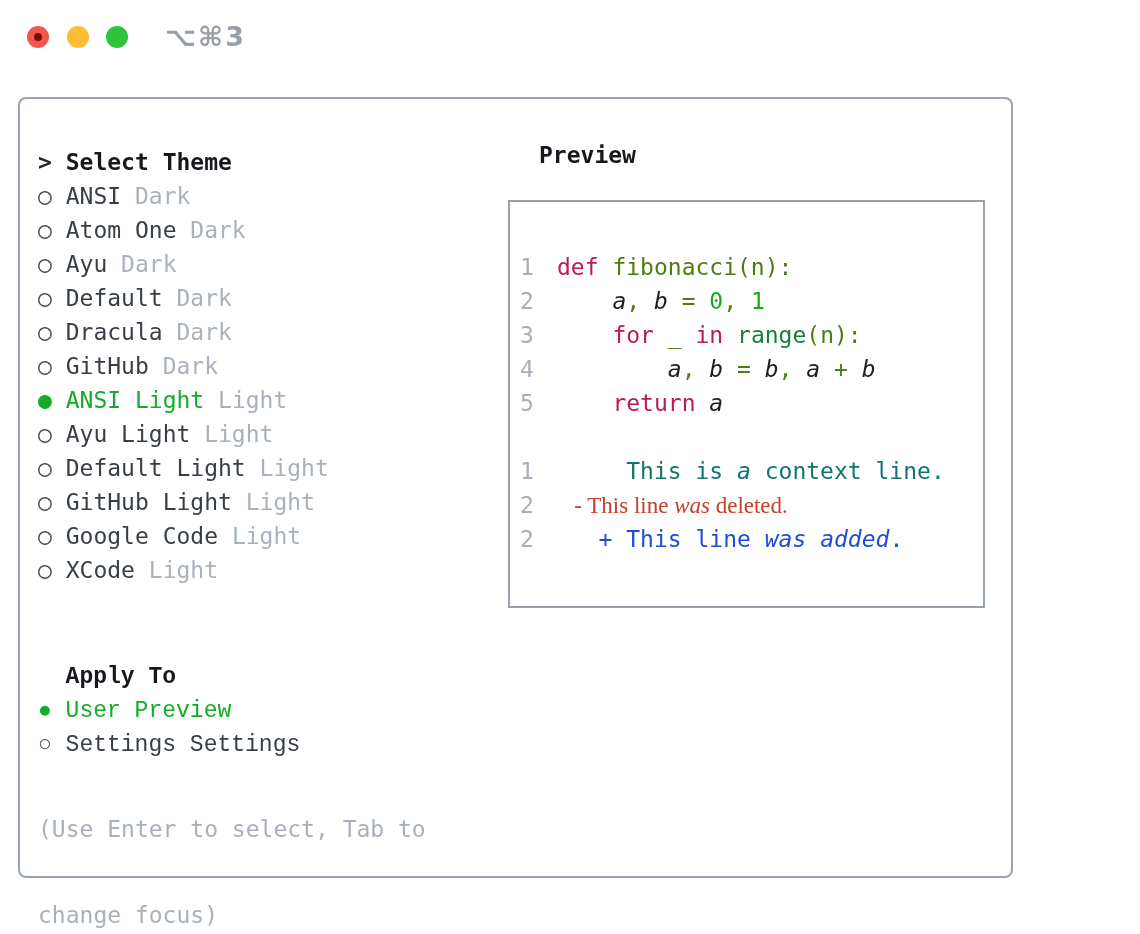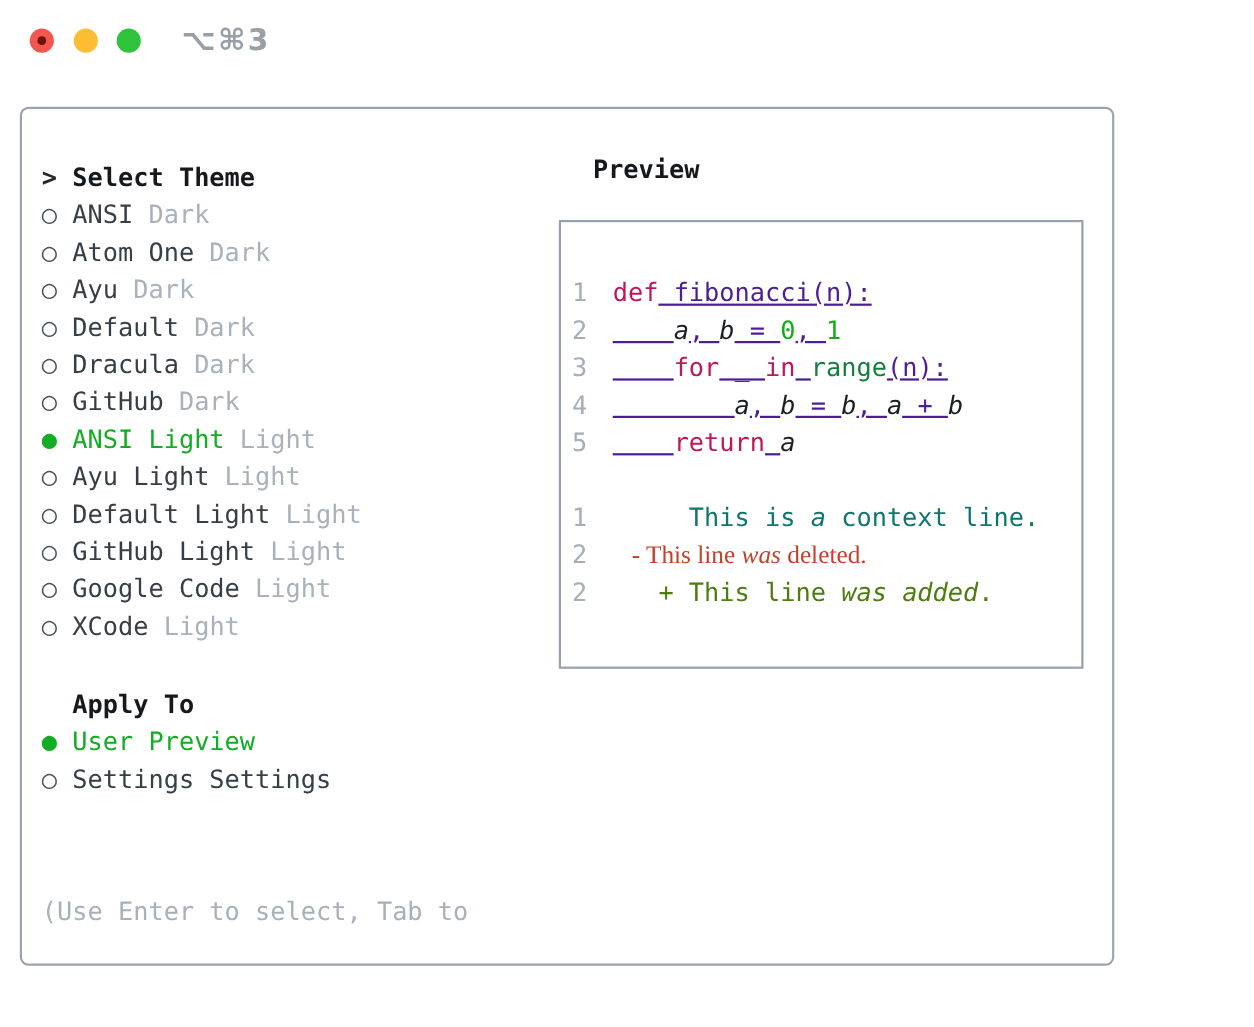--- a/index.html
+++ b/index.html
@@ -14,62 +14,63 @@
   .title-shortcut{position:absolute;left:165px;top:22px;height:30px;line-height:30px;
           font-family:"DejaVu Sans","Liberation Sans",sans-serif;font-weight:600;font-size:27px;color:#999fa7;letter-spacing:2px;}
   
   .main-panel{position:absolute;left:18px;top:97px;width:995px;height:781px;box-sizing:border-box;
           border:2px solid #9ba4ae;border-radius:8px;background:#fff;}
   .preview-box{position:absolute;left:508px;top:200px;width:477px;height:408px;box-sizing:border-box;
           border:2px solid #98a1ab;background:#fff;}
   
   .block{position:absolute;white-space:pre;}
   #theme-list{left:38px;top:145px;}
-  #apply-block{left:38px;top:624px;}
+  #apply-block{left:38px;top:660px;font-family:Liberation Mono, monospace;}
   #hint-block{left:38px;top:760px;color:#a8b0ba;}
   #preview-title{left:500px;top:138px;margin-left:39px;}
   #code-block{left:520px;top:250px;}
   #diff-block{left:520px;top:454px;}
   .row,.cl{height:34px;line-height:34px;white-space:pre;}
   .hdr{font-weight:bold;color:#15181c;}
   .prompt{font-weight:bold;color:#23272c;}
   .name{color:#373e45;}
   .tag{color:#a9b1bb;}
   .sel{color:#12ad24;}
   .marker{color:#4a525a;}
   
   .ln{display:inline-block;width:37px;color:#a6aeb8;}
   .c-kw{color:#be185d;}
   .c-fn{color:#15803d;}
   .c-n{color:#12ad12;}
-  .c-fg{color:#4c1d95;text-decoration:underline;}
+  .c-fg{color:#4d7c0f;}
   .c-v{color:#1b1f23;font-style:italic;}
   .c-ctx{color:#0f766e;}
   .c-del{color:#c4402a;font-family:Liberation Serif, serif;}
-  .c-add{color:#4d7c0f;}
+  .c-add{color:#1d4ed8;}
   .it{font-style:italic;}
 </style>
 </head>
 <body>
 
 <div class="screen">
 
   <div class="dot dot-red"></div>
   <div class="dot dot-yellow"></div>
   <div class="dot dot-green"></div>
   <div class="title-shortcut">⌥⌘3</div>
 
   <div class="main-panel"></div>
 
   <div class="block" id="theme-list"><div class="row"><span class="prompt">&gt; </span><span class="hdr">Select Theme</span></div><div class="row"><span class="marker">○ </span><span class="name">ANSI</span><span class="tag"> Dark</span></div><div class="row"><span class="marker">○ </span><span class="name">Atom One</span><span class="tag"> Dark</span></div><div class="row"><span class="marker">○ </span><span class="name">Ayu</span><span class="tag"> Dark</span></div><div class="row"><span class="marker">○ </span><span class="name">Default</span><span class="tag"> Dark</span></div><div class="row"><span class="marker">○ </span><span class="name">Dracula</span><span class="tag"> Dark</span></div><div class="row"><span class="marker">○ </span><span class="name">GitHub</span><span class="tag"> Dark</span></div><div class="row"><span class="sel">● </span><span class="sel">ANSI Light</span><span class="tag"> Light</span></div><div class="row"><span class="marker">○ </span><span class="name">Ayu Light</span><span class="tag"> Light</span></div><div class="row"><span class="marker">○ </span><span class="name">Default Light</span><span class="tag"> Light</span></div><div class="row"><span class="marker">○ </span><span class="name">GitHub Light</span><span class="tag"> Light</span></div><div class="row"><span class="marker">○ </span><span class="name">Google Code</span><span class="tag"> Light</span></div><div class="row"><span class="marker">○ </span><span class="name">XCode</span><span class="tag"> Light</span></div></div>
 
   <div class="block" id="apply-block"><div class="row"><span class="hdr">  Apply To</span></div><div class="row"><span class="sel">● </span><span class="sel">User Preview</span></div><div class="row"><span class="marker">○ </span><span class="name">Settings Settings</span></div></div>
 
   <div class="block" id="hint-block">
     <div class="row">(Use Enter to select, Tab to</div>
+    <div class="row">change focus)</div>
   </div>
 
   <div class="block row hdr" id="preview-title">Preview</div>
 
   <div class="preview-box"></div>
 
   <div class="block" id="code-block"><div class="cl"><span class="ln">1</span><span class="c-kw">def</span><span class="c-fg"> fibonacci(n):</span></div><div class="cl"><span class="ln">2</span><span class="c-fg">    </span><span class="c-v">a</span><span class="c-fg">, </span><span class="c-v">b</span><span class="c-fg"> = </span><span class="c-n">0</span><span class="c-fg">, </span><span class="c-n">1</span></div><div class="cl"><span class="ln">3</span><span class="c-fg">    </span><span class="c-kw">for</span><span class="c-fg"> _ </span><span class="c-kw">in</span><span class="c-fg"> </span><span class="c-fn">range</span><span class="c-fg">(n):</span></div><div class="cl"><span class="ln">4</span><span class="c-fg">        </span><span class="c-v">a</span><span class="c-fg">, </span><span class="c-v">b</span><span class="c-fg"> = </span><span class="c-v">b</span><span class="c-fg">, </span><span class="c-v">a</span><span class="c-fg"> + </span><span class="c-v">b</span></div><div class="cl"><span class="ln">5</span><span class="c-fg">    </span><span class="c-kw">return</span><span class="c-fg"> </span><span class="c-v">a</span></div></div>
 
   <div class="block" id="diff-block"><div class="cl"><span class="ln">1</span><span class="c-ctx">     This is </span><span class="c-ctx it">a</span><span class="c-ctx"> context line.</span></div><div class="cl"><span class="ln">2</span><span class="c-del">   - This line </span><span class="c-del it">was</span><span class="c-del"> deleted.</span></div><div class="cl"><span class="ln">2</span><span class="c-add">   + This line </span><span class="c-add it">was</span><span class="c-add"> </span><span class="c-add it">added</span><span class="c-add">.</span></div></div>
 

